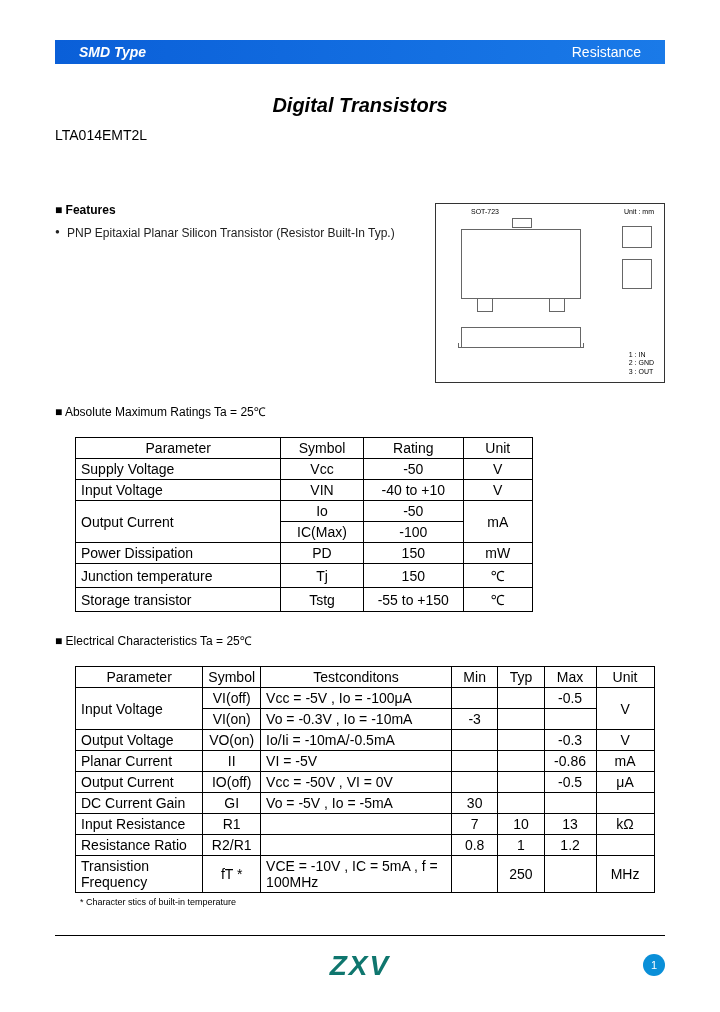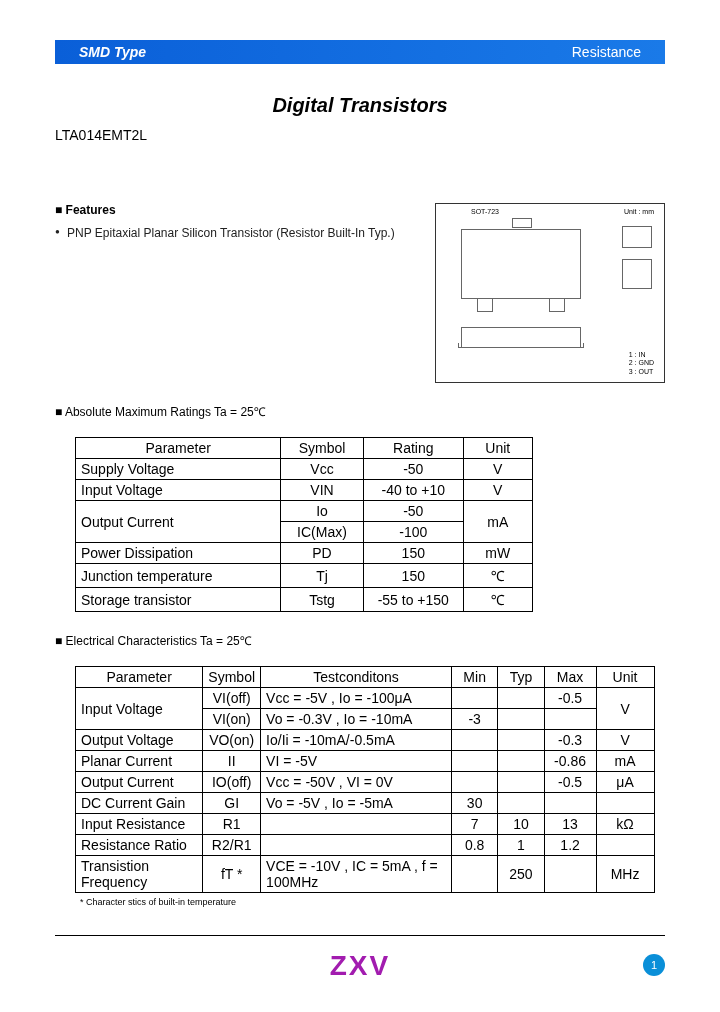--- a/index.html
+++ b/index.html
@@ -79,21 +79,21 @@
   td.param { text-align: left; }
   td.c { text-align: center; }
   .footnote { font-size: 9px; margin-left: 25px; margin-top: 4px; }
   .footer {
     position: absolute;
     bottom: 30px;
     left: 55px; right: 55px;
   }
   .footer-line { border-top: 1px solid #000; margin-bottom: 14px; }
   .footer-content { display: flex; justify-content: center; align-items: center; position: relative; }
-  .logo { font-size: 28px; font-weight: 900; color: #a21caf; letter-spacing: 2px; font-family: 'Arial Black', Arial, sans-serif; }
+  .logo { font-size: 28px; font-weight: 900; font-style: italic; color: #0f766e; letter-spacing: 2px; font-family: 'Arial Black', Arial, sans-serif; }
   .page-num {
     position: absolute; right: 0; top: 4px;
     width: 22px; height: 22px; border-radius: 50%;
     background: #0a8fd8; color: #fff;
     display: flex; align-items: center; justify-content: center;
     font-size: 11px;
   }
 </style>
 </head>
 <body>

